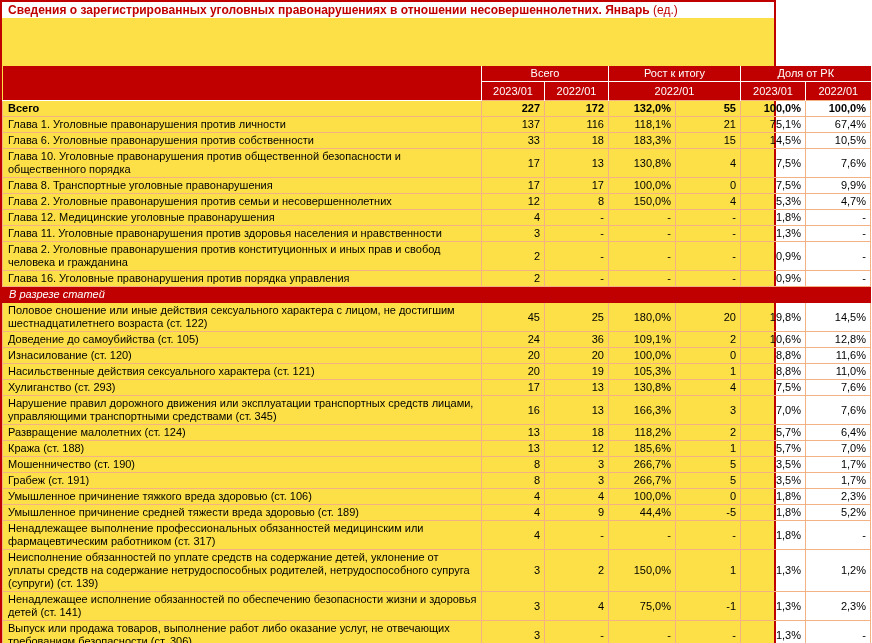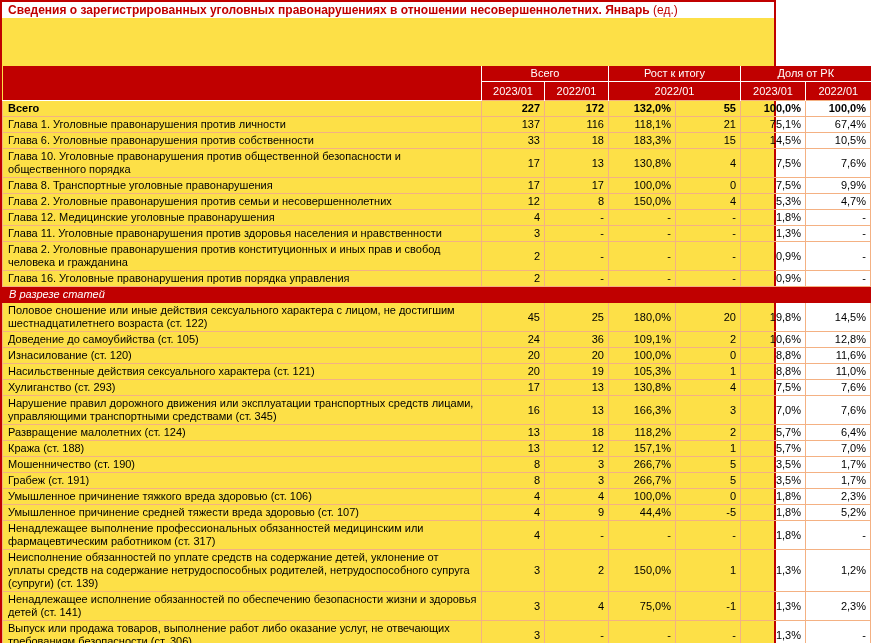--- a/index.html
+++ b/index.html
@@ -261,21 +261,21 @@
     <td class="num">18</td>
     <td class="num">118,2%</td>
     <td class="num">2</td>
     <td class="num">5,7%</td>
     <td class="num">6,4%</td>
   </tr>
         <tr>
     <td class="lbl">Кража (ст. 188)</td>
     <td class="num">13</td>
     <td class="num">12</td>
-    <td class="num">157,1%</td>
+    <td class="num">185,6%</td>
     <td class="num">1</td>
     <td class="num">5,7%</td>
     <td class="num">7,0%</td>
   </tr>
         <tr>
     <td class="lbl">Мошенничество (ст. 190)</td>
     <td class="num">8</td>
     <td class="num">3</td>
     <td class="num">266,7%</td>
     <td class="num">5</td>
@@ -294,21 +294,21 @@
         <tr>
     <td class="lbl">Умышленное причинение тяжкого вреда здоровью (ст. 106)</td>
     <td class="num">4</td>
     <td class="num">4</td>
     <td class="num">100,0%</td>
     <td class="num">0</td>
     <td class="num">1,8%</td>
     <td class="num">2,3%</td>
   </tr>
         <tr>
-    <td class="lbl">Умышленное причинение средней тяжести вреда здоровью (ст. 107)</td>
+    <td class="lbl">Умышленное причинение средней тяжести вреда здоровью (ст. 189)</td>
     <td class="num">4</td>
     <td class="num">9</td>
     <td class="num">44,4%</td>
     <td class="num">-5</td>
     <td class="num">1,8%</td>
     <td class="num">5,2%</td>
   </tr>
         <tr>
     <td class="lbl">Ненадлежащее выполнение профессиональных обязанностей медицинским или фармацевтическим работником (ст. 317)</td>
     <td class="num">4</td>

